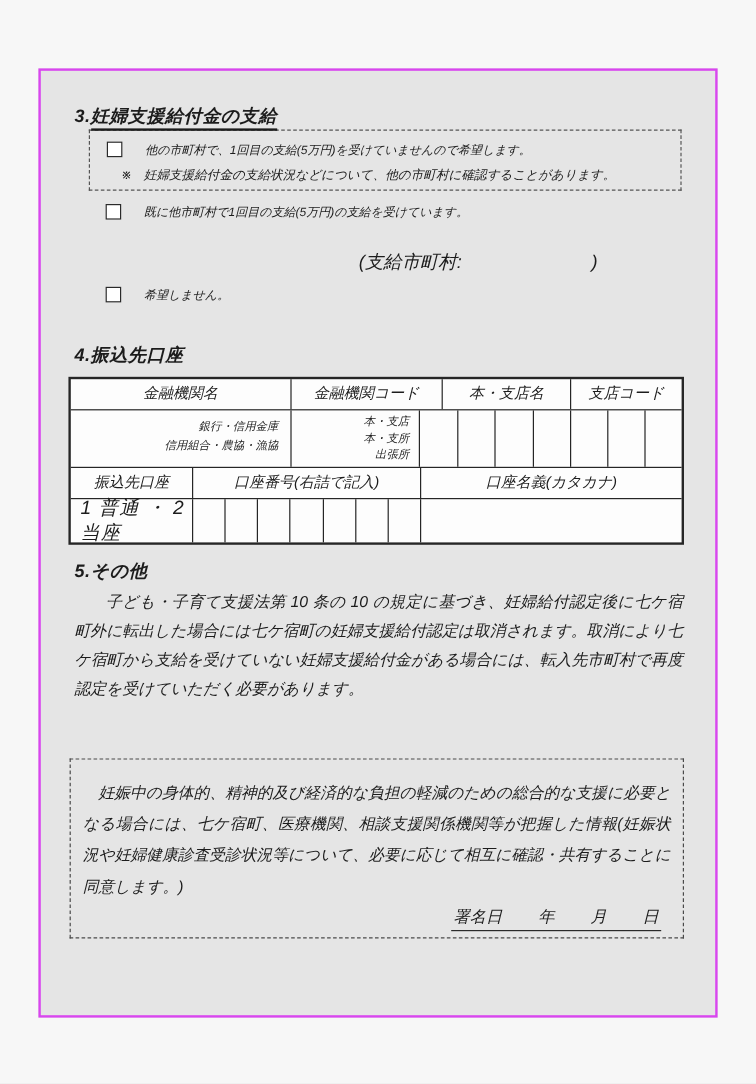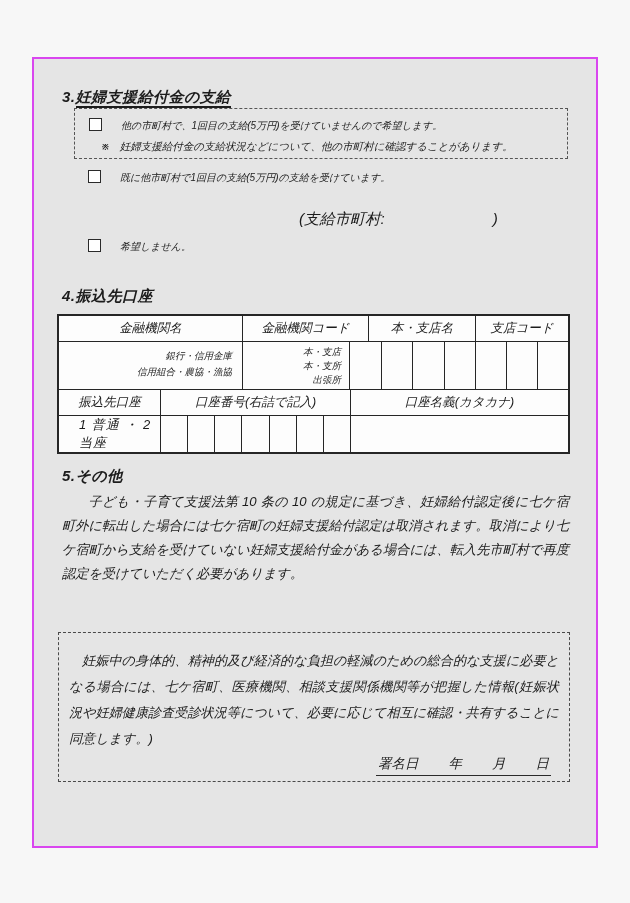--- a/index.html
+++ b/index.html
@@ -53,21 +53,21 @@
   .r2 { height:48px; }
   .r3 { height:26px; }
   .r4 { height:36px; }
   .w-inst { width:184px; } .w-br { width:107px; } .w-icode { width:126px; } .w-bcode { width:92px; }
   .w-atype { width:102px; } .w-anum { width:190px; } .w-aname { width:217px; }
   .types-cell { font-size:9.5px; line-height:16px; text-align:right; padding:6px 10px 0 0; }
   .branch-cell { font-size:9.5px; line-height:14px; text-align:right; padding:3px 8px 0 0; }
   .code-wrap { display:flex; }
   .code-cell { flex:1; border-right:1px solid #262626; height:100%; }
   .code-cell:last-child { border-right:none; }
-  .atype-cell { font-size:13px; display:flex; align-items:center; padding-left:20px; letter-spacing:1px; }
+  .atype-cell { font-size:16px; display:flex; align-items:center; padding-left:8px; letter-spacing:1px; }
 
   
   .sec5 { margin-top:13px; }
   .para {
     margin-top:4px; width:507px;
     font-size:13.2px; line-height:24px;
     text-align:justify; text-indent:2em;
   }
 
   

